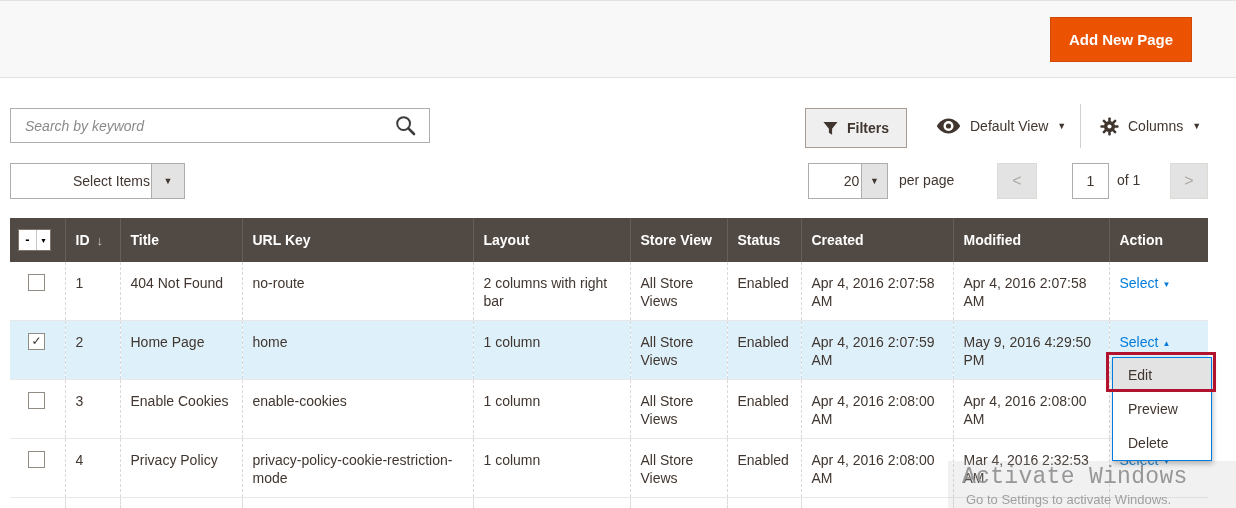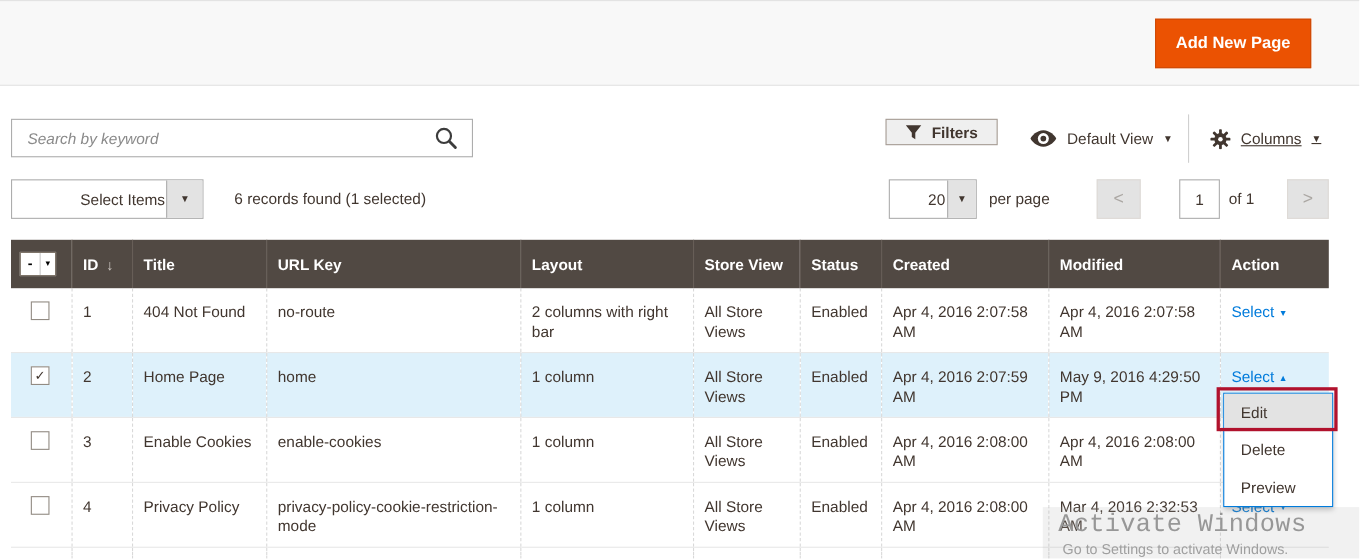--- a/index.html
+++ b/index.html
@@ -13,28 +13,28 @@
                border:1px solid #cf4a06;color:#ffffff;font-size:15px;font-weight:bold;
                display:flex;align-items:center;justify-content:center;box-sizing:border-box;cursor:pointer;}
 
   
   .search-box{position:absolute;left:10px;top:108px;width:420px;height:35px;box-sizing:border-box;}
   .search-box input{width:100%;height:100%;box-sizing:border-box;border:1px solid #adadad;
                     padding:0 56px 0 14px;font-size:14px;font-family:"Liberation Sans",sans-serif;color:#41362f;}
   .search-box input::placeholder{font-style:italic;color:#8a8a8a;opacity:1;}
   .search-icon{position:absolute;right:14px;top:7px;width:21px;height:21px;cursor:pointer;}
 
-  .filters-btn{position:absolute;left:805px;top:108px;width:102px;height:24px;background:#efefef;
+  .filters-btn{position:absolute;left:805px;top:108px;width:102px;height:40px;background:#efefef;
                border:1px solid #a79d95;box-sizing:border-box;display:flex;align-items:center;
                justify-content:center;gap:9px;font-size:14px;font-weight:bold;color:#41362f;cursor:pointer;}
   .view-group{position:absolute;left:936px;top:108px;height:36px;display:flex;align-items:center;gap:9px;
               font-size:14px;cursor:pointer;}
   .tb-divider{position:absolute;left:1080px;top:104px;height:44px;width:0;border-left:1px solid #d0d0d0;}
   .cols-group{position:absolute;left:1100px;top:108px;height:36px;display:flex;align-items:center;gap:9px;
-              font-size:14px;cursor:pointer;text-decoration:underline;}
+              font-size:14px;cursor:pointer;}
   .caret{font-size:9px;color:#41362f;line-height:1;}
 
   
   .select-items{position:absolute;left:10px;top:163px;width:175px;height:36px;background:#fff;
                 border:1px solid #adadad;box-sizing:border-box;cursor:pointer;}
   .select-items .label{position:absolute;left:14px;top:0;line-height:34px;font-size:14px;margin-left:48px;}
   .caret-box{position:absolute;right:0;top:0;height:100%;background:#e3e3e3;border-left:1px solid #adadad;
              display:flex;align-items:center;justify-content:center;box-sizing:border-box;}
   .select-items .caret-box{width:33px;}
   .records{position:absolute;left:213px;top:172px;font-size:14px;}
@@ -146,21 +146,20 @@
     <span>Columns</span>
     <span class="caret">▼</span>
   </div>
 
   <div class="select-items">
     <span class="label">Select Items</span>
     <span class="caret-box">
       <span class="caret">▼</span>
     </span>
   </div>
-  <div class="records">6 records found (1 selected)</div>
 
   <div class="perpage-ctl">
     <span class="label">20</span>
     <span class="caret-box">
       <span class="caret">▼</span>
     </span>
   </div>
   <div class="perpage-text">per page</div>
 
   <div class="page-btn prev">&lt;</div>
@@ -280,22 +279,22 @@
           <td></td>
           <td></td>
           <td></td>
           <td></td>
       </tr>
     </tbody>
   </table>
 
   <div class="action-menu">
     <div class="item highlight">Edit</div>
+    <div class="item">Preview</div>
     <div class="item">Delete</div>
-    <div class="item">Preview</div>
   </div>
   <div class="red-annotation"></div>
 
   <div class="wm-backdrop"></div>
   <div class="wm1">Activate Windows</div>
   <div class="wm2">Go to Settings to activate Windows.</div>
 
 </div>
 
 </body></html>

